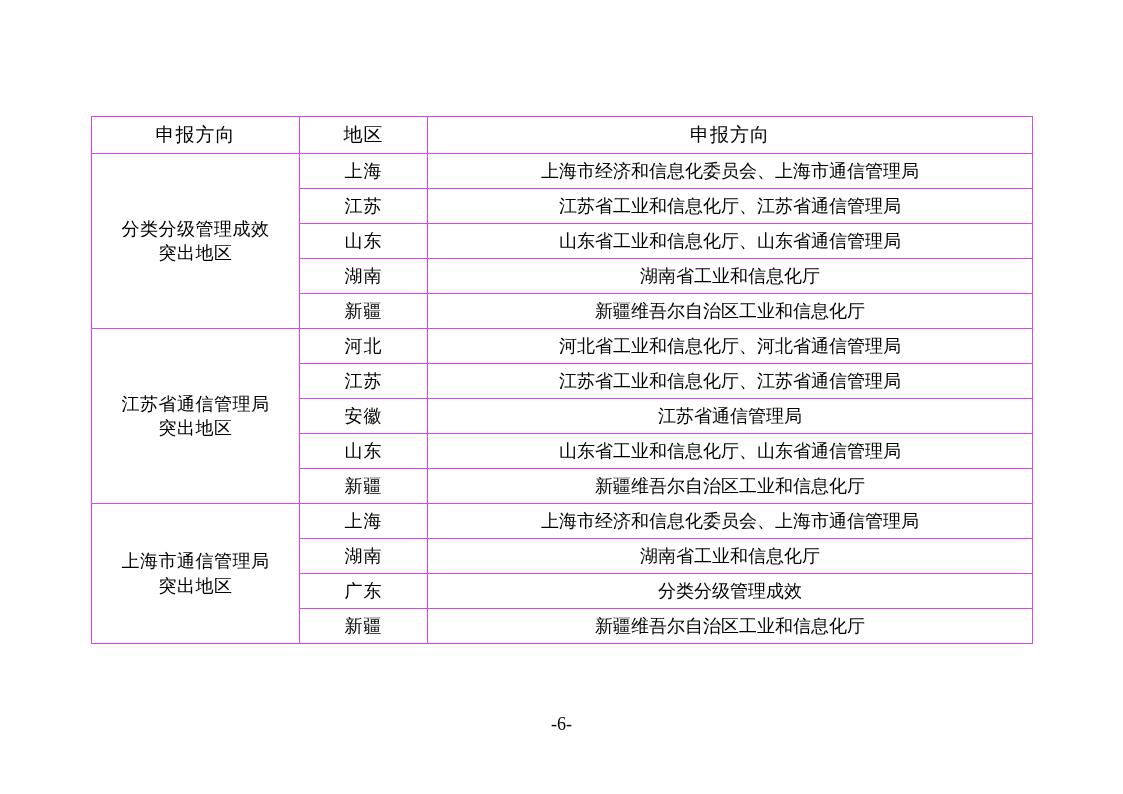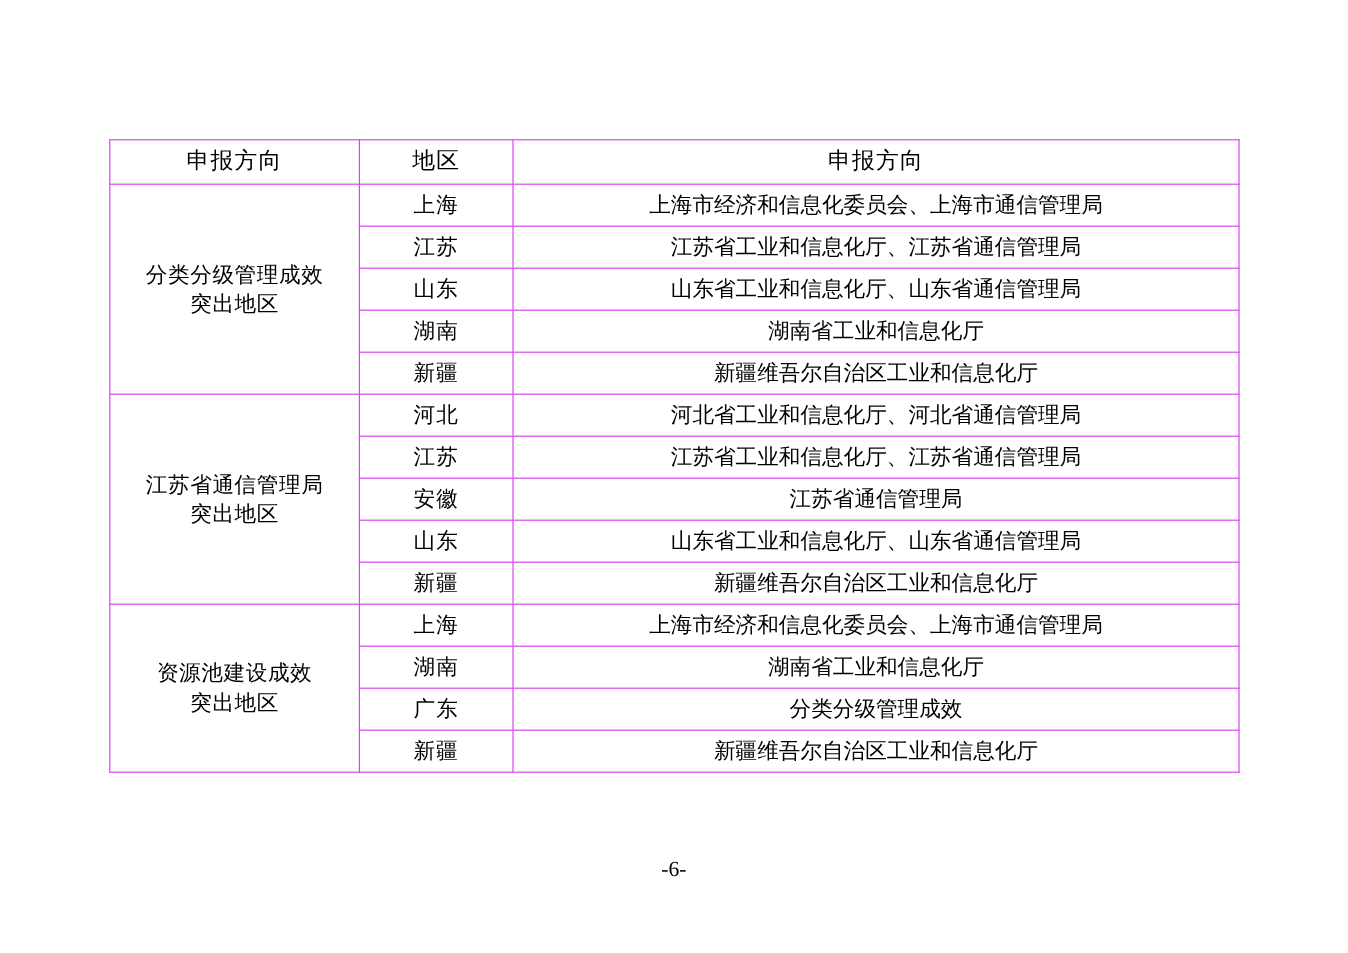--- a/index.html
+++ b/index.html
@@ -147,21 +147,21 @@
           <td class="region-cell">山东</td>
           <td class="unit-cell">山东省工业和信息化厅、山东省通信管理局</td>
         </tr>
         <tr>
           <td class="region-cell">新疆</td>
           <td class="unit-cell">新疆维吾尔自治区工业和信息化厅</td>
         </tr>
 
         <tr>
           <td class="direction-cell" rowspan="4">
-            <span class="line">资源池建设成效</span>
+            <span class="line">上海市通信管理局</span>
             <span class="line">突出地区</span>
           </td>
           <td class="region-cell">上海</td>
           <td class="unit-cell">上海市经济和信息化委员会、上海市通信管理局</td>
         </tr>
         <tr>
           <td class="region-cell">湖南</td>
           <td class="unit-cell">湖南省工业和信息化厅</td>
         </tr>
         <tr>

